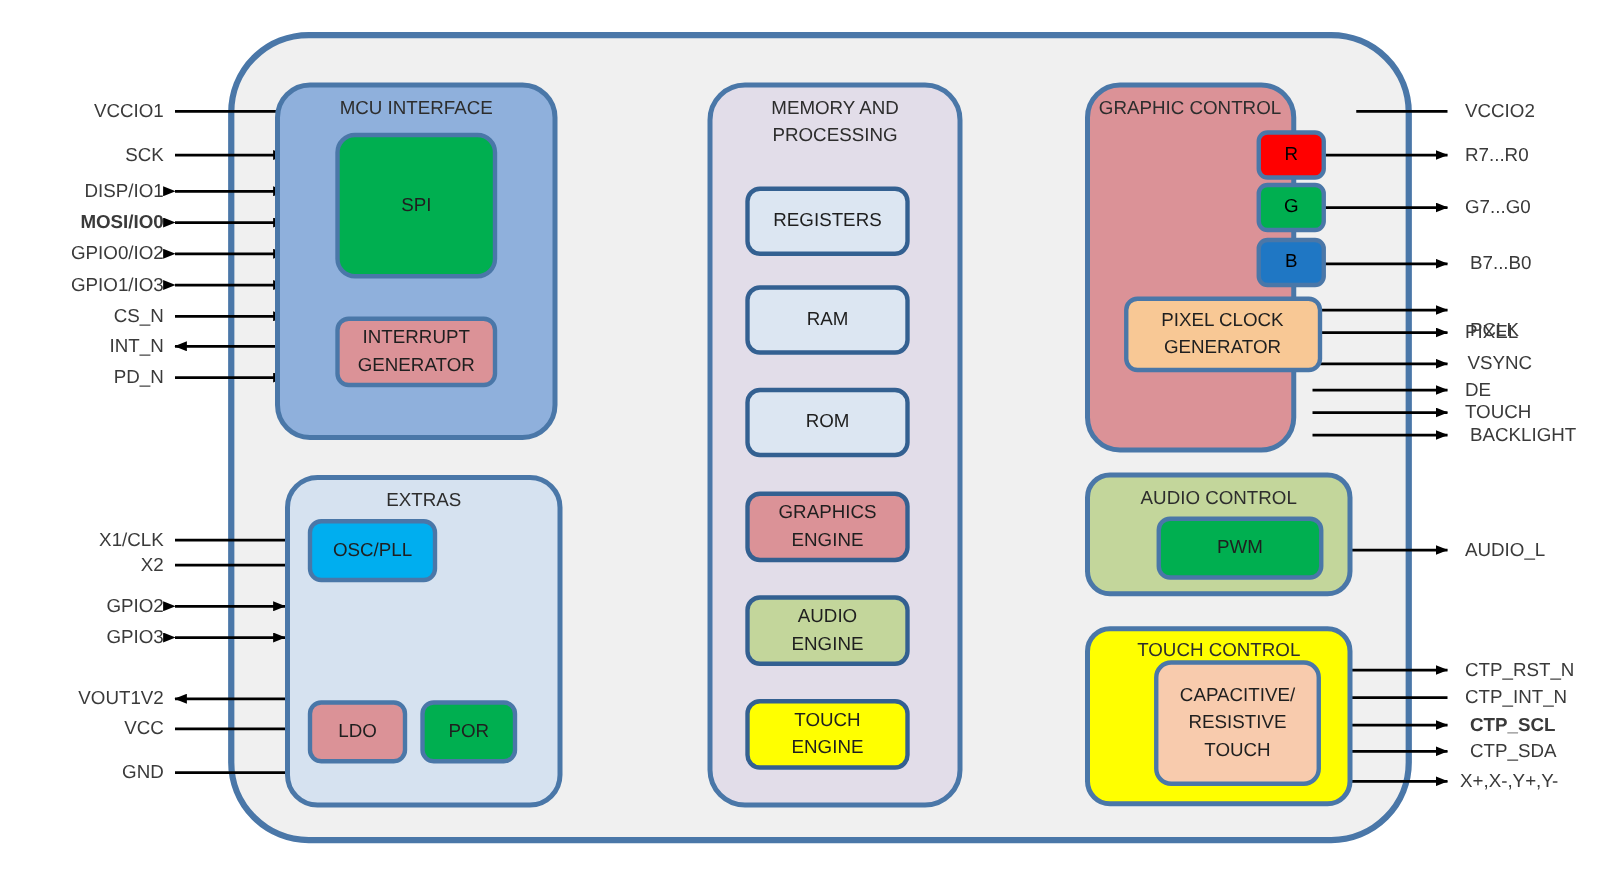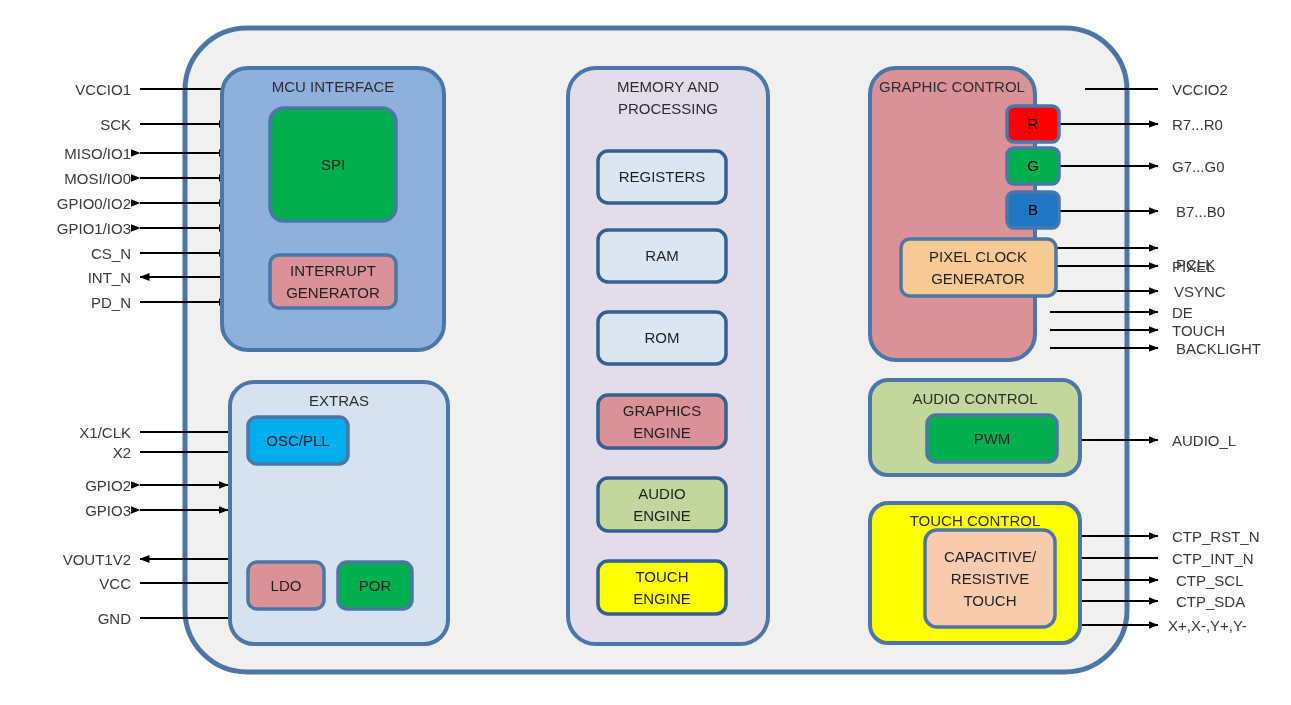--- a/index.html
+++ b/index.html
@@ -112,22 +112,22 @@
 
     <rect x="870" y="380" width="210" height="95" rx="18" ry="18" fill="#C3D69B" stroke="#4A77A8" stroke-width="4"></rect>
     <rect x="927" y="415" width="130" height="47" rx="9" ry="9" fill="#00AF50" stroke="#4A77A8" stroke-width="3.5"></rect>
 
     <rect x="870" y="503" width="210" height="140" rx="18" ry="18" fill="#FFFF00" stroke="#4A77A8" stroke-width="4"></rect>
     <rect x="925" y="530" width="130" height="97" rx="12" ry="12" fill="#F8CBAD" stroke="#4A77A8" stroke-width="3.5"></rect>
   </svg>
 
   <div class="pin-label left" style="right:1160px;top:89px;">VCCIO1</div>
   <div class="pin-label left" style="right:1160px;top:124px;">SCK</div>
-  <div class="pin-label left" style="right:1160px;top:153px;">MISO/IO1</div>
-  <div class="pin-label left" style="right:1160px;top:178px;">MOSI/IO0</div>
+  <div class="pin-label left" style="right:1160px;top:153px;">DISP/IO1</div>
+  <div class="pin-label left" style="right:1160px;top:178px;font-weight:bold;">MOSI/IO0</div>
   <div class="pin-label left" style="right:1160px;top:203px;">GPIO0/IO2</div>
   <div class="pin-label left" style="right:1160px;top:228px;">GPIO1/IO3</div>
   <div class="pin-label left" style="right:1160px;top:253px;">CS_N</div>
   <div class="pin-label left" style="right:1160px;top:277px;">INT_N</div>
   <div class="pin-label left" style="right:1160px;top:302px;">PD_N</div>
   <div class="pin-label left" style="right:1160px;top:432px;">X1/CLK</div>
   <div class="pin-label left" style="right:1160px;top:452px;">X2</div>
   <div class="pin-label left" style="right:1160px;top:485px;">GPIO2</div>
   <div class="pin-label left" style="right:1160px;top:510px;">GPIO3</div>
   <div class="pin-label left" style="right:1160px;top:559px;">VOUT1V2</div>
@@ -140,21 +140,21 @@
   <div class="pin-label right" style="left:1176px;top:211px;">B7...B0</div>
   <div class="pin-label right" style="left:1176px;top:264px;">PCLK</div>
   <div class="pin-label right" style="left:1172px;top:266px;">PIXEL</div>
   <div class="pin-label right" style="left:1174px;top:291px;">VSYNC</div>
   <div class="pin-label right" style="left:1172px;top:312px;">DE</div>
   <div class="pin-label right" style="left:1172px;top:330px;">TOUCH</div>
   <div class="pin-label right" style="left:1176px;top:348px;">BACKLIGHT</div>
   <div class="pin-label right" style="left:1172px;top:440px;">AUDIO_L</div>
   <div class="pin-label right" style="left:1172px;top:536px;">CTP_RST_N</div>
   <div class="pin-label right" style="left:1172px;top:558px;">CTP_INT_N</div>
-  <div class="pin-label right" style="left:1176px;top:580px;">CTP_SCL</div>
+  <div class="pin-label right" style="left:1176px;top:580px;font-weight:bold;">CTP_SCL</div>
   <div class="pin-label right" style="left:1176px;top:601px;">CTP_SDA</div>
   <div class="pin-label right" style="left:1168px;top:625px;">X+,X-,Y+,Y-</div>
 
   <div class="blk-title" style="left:333px;top:78px;">MCU INTERFACE</div>
   <div class="blk-title" style="left:339px;top:392px;">EXTRAS</div>
   <div class="blk-title" style="left:668px;top:78px;">MEMORY AND</div>
   <div class="blk-title" style="left:668px;top:100px;">PROCESSING</div>
   <div class="blk-title" style="left:952px;top:78px;">GRAPHIC CONTROL</div>
   <div class="blk-title" style="left:975px;top:390px;">AUDIO CONTROL</div>
   <div class="blk-title" style="left:975px;top:512px;">TOUCH CONTROL</div>

